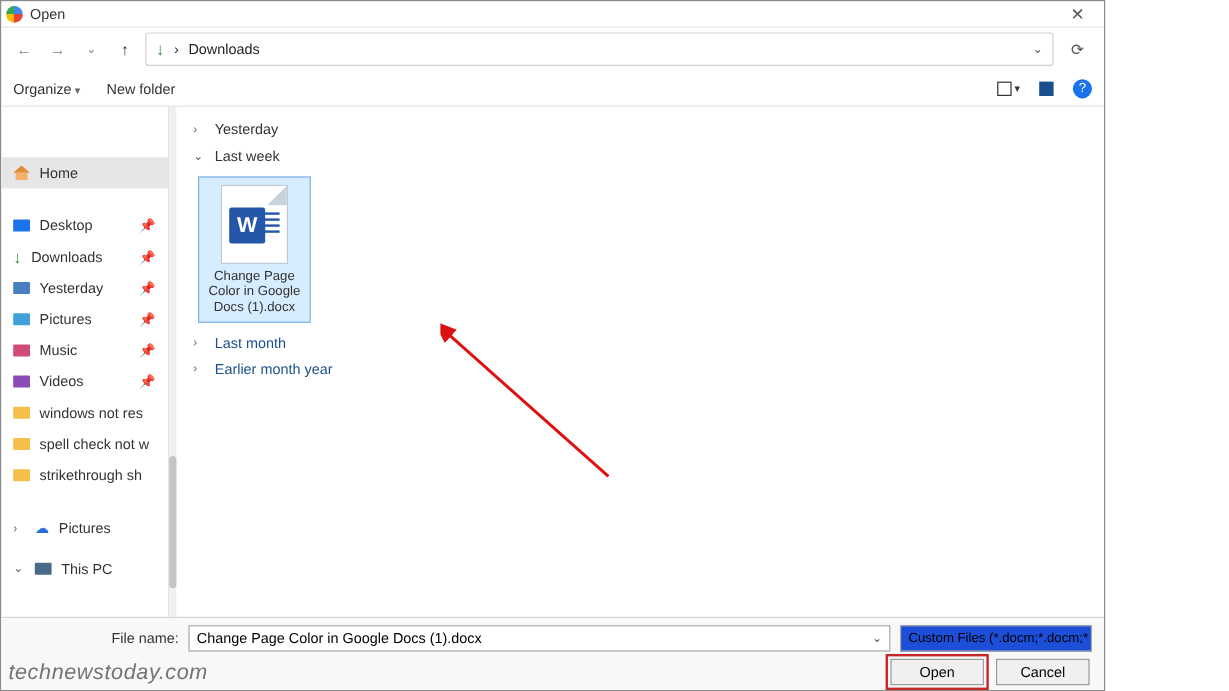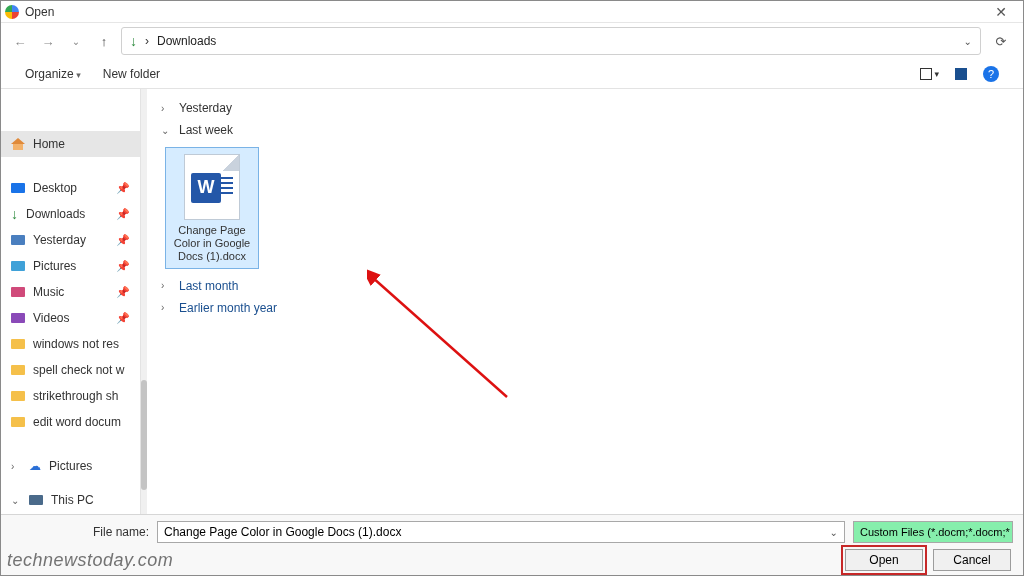--- a/index.html
+++ b/index.html
@@ -1,18 +1,18 @@
 <!DOCTYPE html>
 <html><head>
 <meta charset="utf-8">
 <style>
 * { box-sizing: border-box; margin: 0; padding: 0; font-family: "Segoe UI", Tahoma, sans-serif; }
 html, body { width: 1024px; height: 576px; overflow: hidden; background: #fff; }
 
-.window { width: 1024px; height: 576px; border: 1px solid #8a8a8a; display: flex; flex-direction: column; background: #fff; position: relative; }
+.window { width: 921px; height: 576px; border: 1px solid #8a8a8a; display: flex; flex-direction: column; background: #fff; position: relative; }
 
 
 .titlebar { height: 22px; display: flex; align-items: center; padding: 0 4px; font-size: 12px; color: #333; border-bottom: 1px solid #e6e6e6; }
 .titlebar .appicon { width: 14px; height: 14px; border-radius: 50%; background: conic-gradient(#4285F4 0 25%, #EA4335 0 50%, #FBBC05 0 75%, #34A853 0 100%); margin-right: 6px; }
 .titlebar .title { flex: 1; }
 .titlebar .close { width: 36px; text-align: center; font-size: 14px; color: #555; cursor: pointer; }
 
 
 .navrow { height: 36px; display: flex; align-items: center; padding: 4px 8px; gap: 6px; }
 .navbtn { width: 22px; height: 22px; display: flex; align-items: center; justify-content: center; color: #888; font-size: 13px; cursor: pointer; }
@@ -21,21 +21,21 @@
 .addrbox .dlicon { color: #2e8b3e; font-size: 14px; }
 .addrbox .folder { color: #222; }
 .addrbox .spacer { flex: 1; }
 .addrbox .addr-drop { color: #555; font-size: 10px; cursor: pointer; }
 .refresh { width: 28px; height: 28px; display:flex; align-items:center; justify-content:center; color:#555; font-size:13px; cursor:pointer; }
 .searchbox { width: 180px; height: 28px; border: 1px solid #d0d0d0; border-radius: 3px; display: flex; align-items: center; padding: 0 8px; font-size: 12px; color: #888; }
 .searchbox .placeholder { flex: 1; }
 .searchbox .sicon { color: #777; }
 
 
-.toolrow { height: 30px; display: flex; align-items: center; padding: 0 24px; gap: 22px; font-size: 12px; color: #333; border-bottom: 1px solid #e3e3e3; }
+.toolrow { height: 30px; display: flex; align-items: center; padding: 0 10px; gap: 22px; font-size: 12px; color: #333; border-bottom: 1px solid #e3e3e3; }
 .toolrow .orgdrop::after { content: " \25BE"; font-size: 9px; color: #666; }
 .toolrow .rightctrls { margin-left: auto; display: flex; align-items: center; gap: 16px; font-size: 13px; color: #333; }
 .viewicon { display:inline-flex; align-items:center; gap:2px; }
 .viewicon .sq { width:12px; height:12px; border:1px solid #333; display:inline-block; }
 .viewicon .sqfill { width:12px; height:12px; background:#1a4f8f; display:inline-block; }
 .helpicon { width:16px; height:16px; border-radius:50%; background:#1a73e8; color:#fff; font-size:11px; display:flex; align-items:center; justify-content:center; }
 
 
 .body { flex: 1; display: flex; min-height: 0; }
 
@@ -79,21 +79,21 @@
 
 
 .arrow-svg { position:absolute; left:220px; top:158px; pointer-events:none; }
 
 
 .bottom { border-top: 1px solid #d6d6d6; padding: 6px 10px 4px 10px; display:flex; flex-direction:column; gap:6px; background:#f8f8f8; }
 .fn-row { display:flex; align-items:center; gap:8px; font-size:12px; }
 .fn-row .lbl { width: 138px; text-align:right; color:#333; }
 .fn-input { flex:1; height:22px; border:1px solid #a8a8a8; background:#fff; padding:0 6px; font-size:12px; display:flex; align-items:center; justify-content:space-between; }
 .fn-input .ddrop { color:#555; font-size:10px; }
-.filter { width:160px; height:22px; border:1px solid #a8a8a8; background:#86efac; padding:0 6px; font-size:11px; display:flex; align-items:center; justify-content:space-between; white-space:nowrap; overflow:hidden; }
+.filter { width:160px; height:22px; border:1px solid #a8a8a8; background:#1d4ed8; padding:0 6px; font-size:11px; display:flex; align-items:center; justify-content:space-between; white-space:nowrap; overflow:hidden; }
 .btn-row { display:flex; align-items:center; justify-content:flex-end; gap:10px; padding-right:2px; }
 .btn { width:78px; height:22px; border:1px solid #9c9c9c; background:#f0f0f0; font-size:12px; display:flex; align-items:center; justify-content:center; cursor:pointer; }
 .btn.primary { outline: 2px solid #c62828; outline-offset: 2px; }
 
 .watermark { position:absolute; left:6px; bottom:4px; font-size:18px; color:#737373; font-style:italic; letter-spacing:0.5px; pointer-events:none; }
 </style>
 </head>
 <body>
 
 <div class="window">
@@ -181,24 +181,20 @@
           <span>windows not res</span>
         </div>
       <div class="sbitem">
           <span class="icon-flat c-folder"></span>
           <span>spell check not w</span>
         </div>
       <div class="sbitem">
           <span class="icon-flat c-folder"></span>
           <span>strikethrough sh</span>
         </div>
-      <div class="sbitem">
-          <span class="icon-flat c-folder"></span>
-          <span>edit word docum</span>
-        </div>
 
       <div class="sbgap"></div>
       <div class="sbitem">
           <span class="chev">›</span>
           <span class="c-cloud">☁</span>
           <span>Pictures</span>
         </div>
       <div class="sbgap" style="height:8px;"></div>
       <div class="sbitem">
           <span class="chev">⌄</span>

